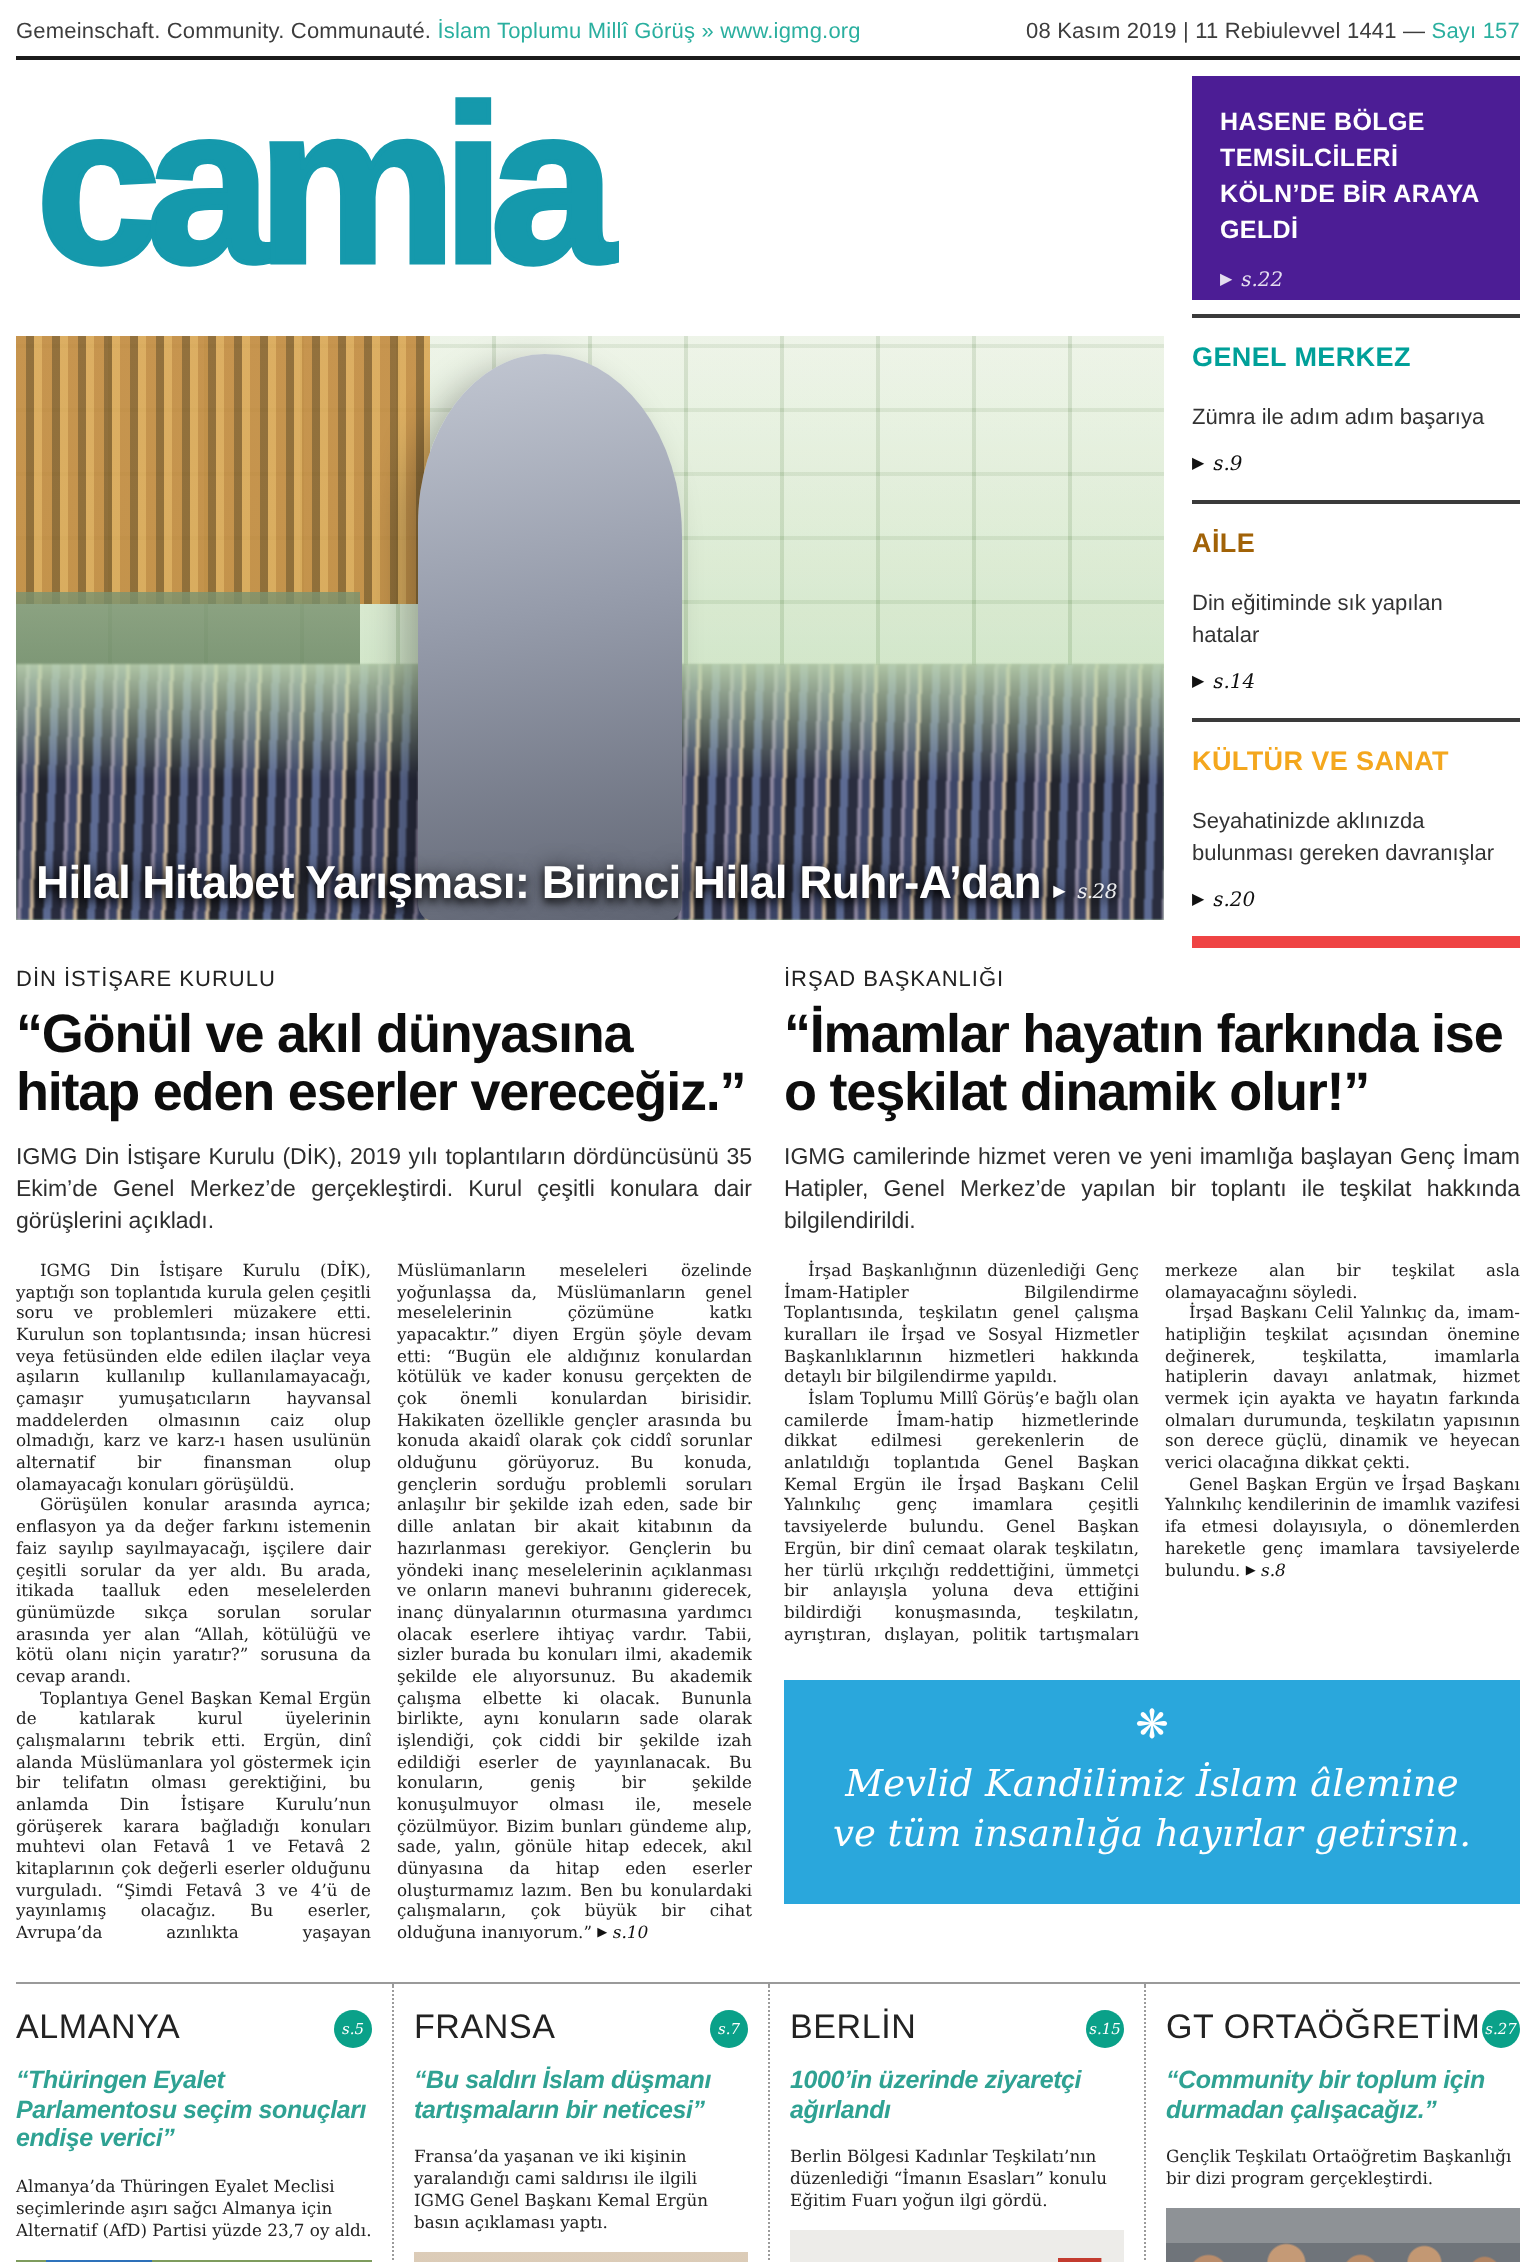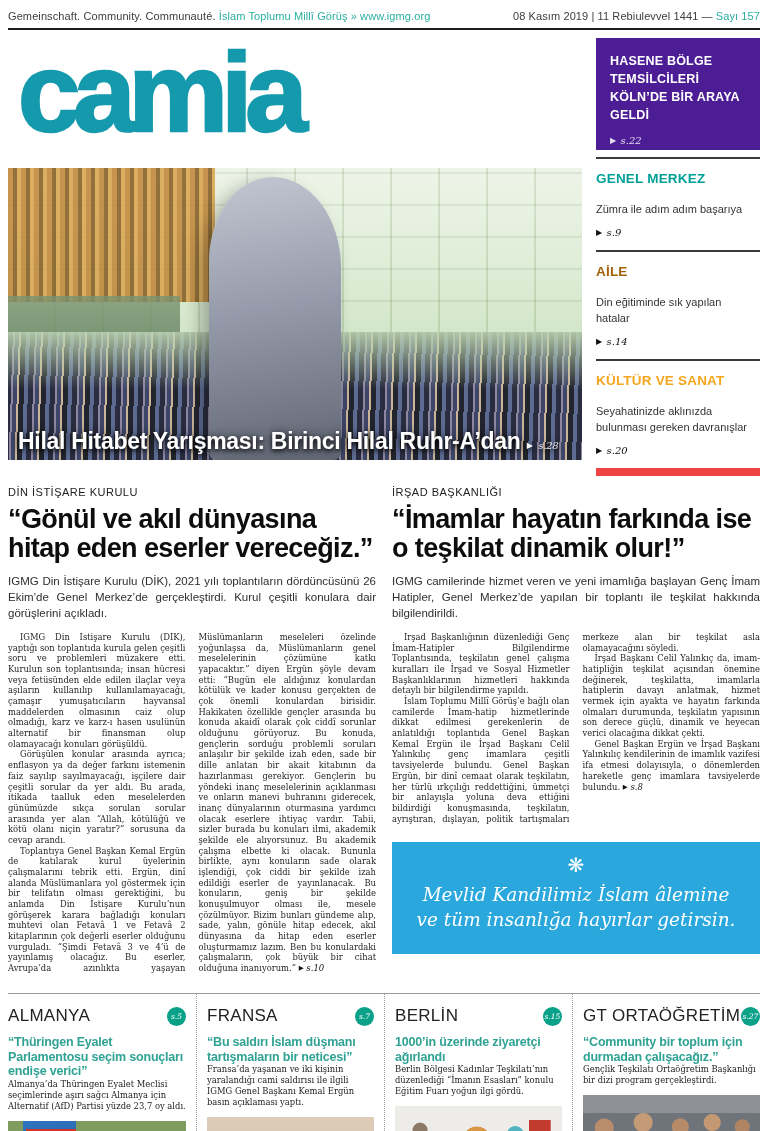--- a/index.html
+++ b/index.html
@@ -53,21 +53,21 @@
   .hero-caption .pnum { font-family:"DejaVu Serif","Liberation Serif",serif; font-style:italic; font-size:11px; opacity:.9; }
 
   
   .featured {
     background:#4c1d95; color:#fff; padding:14px 14px 10px; height:112px;
   }
   .featured-title { font-size:12.5px; font-weight:bold; line-height:1.45; letter-spacing:.2px; }
   .featured .pref { display:block; margin-top:5px; opacity:.85; }
   .pref .tri { font-size:8px; vertical-align:1px; color:inherit; }
   .pref .pnum { font-family:"DejaVu Serif","Liberation Serif",serif; font-style:italic; font-size:10px; }
-  .rail-sections { margin-top:7px; border-bottom:8px solid #ef4444; }
+  .rail-sections { margin-top:7px; border-bottom:6px solid #ef4444; }
   .rail-sec { border-top:2px solid #3a3a3a; padding:12px 0 10px; }
   .rail-head { font-size:13.5px; font-weight:bold; letter-spacing:.2px; margin-bottom:15px; }
   .rail-head.c-teal { color:#00a099; }
   .rail-head.c-pink { color:#a16207; }
   .rail-head.c-amber { color:#f4a71e; }
   .rail-text { font-size:11px; line-height:1.5; color:#333; margin-bottom:4px; padding-right:8px; }
   .rail-sec .pref { color:#111; }
 
   
   .articles { display:grid; grid-template-columns:1fr 1fr; column-gap:16px; margin-top:10px; }
@@ -98,21 +98,21 @@
   .b-sec:first-child { padding-left:0; }
   .b-sec:last-child { padding-right:0; }
   .b-sec + .b-sec { border-left:1px dotted #9b9b9b; }
   .b-head { display:flex; justify-content:space-between; align-items:center; }
   .b-region { font-size:17px; letter-spacing:.3px; color:#222; }
   .badge {
     width:19px; height:19px; border-radius:50%; background:#0aa189; color:#fff;
     font-size:7.5px; font-family:"DejaVu Serif","Liberation Serif",serif; font-style:italic;
     display:flex; align-items:center; justify-content:center; flex:none;
   }
-  .b-headline { color:#2fa293; font-size:12.5px; font-weight:bold; line-height:1.16; margin:9px 0 0; letter-spacing:-.2px; }
+  .b-headline { color:#2fa293; font-size:12.5px; font-weight:bold; line-height:1.16; margin:9px 0 11px; letter-spacing:-.2px;font-style:italic; }
   .b-text { font-family:"DejaVu Serif","Liberation Serif",serif; font-size:8.4px; line-height:1.32; color:#222; }
   .b-photo { height:110px; margin-top:9px; position:relative; overflow:hidden; }
 
   .p-almanya { background:
     linear-gradient(#cf3527,#cf3527) 14% 8%/28% 13% no-repeat,
     linear-gradient(#d8402f,#d8402f) 14% 74%/28% 12% no-repeat,
     radial-gradient(circle 17px at 50% 50%, #f2f5f7 0 16px, rgba(0,0,0,0) 17px) 12% 38%/30% 40% no-repeat,
     linear-gradient(165deg,#2f74bd,#1f4f96) 12% 50%/30% 100% no-repeat,
     linear-gradient(180deg,#7e9c5e 0 34%,#9db383 34% 52%,#a5a89e 52% 72%,#82857a 72%); }
   .p-fransa { background:
@@ -205,21 +205,21 @@
         </div>
       </div>
     </div>
   </div>
 
   <div class="articles">
 
     <div class="article">
       <div class="kicker">DİN İSTİŞARE KURULU</div>
       <h1 class="headline">“Gönül ve akıl dünyasına hitap eden eserler vereceğiz.”</h1>
-      <div class="lead">IGMG Din İstişare Kurulu (DİK), 2021 yılı toplantıların dördüncüsünü 26 Ekim’de Genel Merkez’de gerçekleştirdi. Kurul çeşitli konulara dair görüşlerini açıkladı.</div>
+      <div class="lead">IGMG Din İstişare Kurulu (DİK), 2019 yılı toplantıların dördüncüsünü 35 Ekim’de Genel Merkez’de gerçekleştirdi. Kurul çeşitli konulara dair görüşlerini açıkladı.</div>
       <div class="body">
         <p><span>IGMG Din İstişare Kurulu (DİK), yaptığı son toplantıda kurula gelen çeşitli soru ve problemleri müzakere etti. Kurulun son toplantısında; insan hücresi veya fetüsünden elde edilen ilaçlar veya aşıların kullanılıp kullanılamayacağı, çamaşır yumuşatıcıların hayvansal maddelerden olmasının caiz olup olmadığı, karz ve karz-ı hasen usulünün alternatif bir finansman olup olamayacağı konuları görüşüldü.</span></p>
         <p><span>Görüşülen konular arasında ayrıca; enflasyon ya da değer farkını istemenin faiz sayılıp sayılmayacağı, işçilere dair çeşitli sorular da yer aldı. Bu arada, itikada taalluk eden meselelerden günümüzde sıkça sorulan sorular arasında yer alan “Allah, kötülüğü ve kötü olanı niçin yaratır?” sorusuna da cevap arandı.</span></p>
         <p><span>Toplantıya Genel Başkan Kemal Ergün de katılarak kurul üyelerinin çalışmalarını tebrik etti. Ergün, dinî alanda Müslümanlara yol göstermek için bir telifatın olması gerektiğini, bu anlamda Din İstişare Kurulu’nun görüşerek karara bağladığı konuları muhtevi olan Fetavâ 1 ve Fetavâ 2 kitaplarının çok değerli eserler olduğunu vurguladı. “Şimdi Fetavâ 3 ve 4’ü de yayınlamış olacağız. Bu eserler, Avrupa’da azınlıkta yaşayan Müslümanların meseleleri özelinde yoğunlaşsa da, Müslümanların genel meselelerinin çözümüne katkı yapacaktır.” diyen Ergün şöyle devam etti: “Bugün ele aldığınız konulardan kötülük ve kader konusu gerçekten de çok önemli konulardan birisidir. Hakikaten özellikle gençler arasında bu konuda akaidî olarak çok ciddî sorunlar olduğunu görüyoruz. Bu konuda, gençlerin sorduğu problemli soruları anlaşılır bir şekilde izah eden, sade bir dille anlatan bir akait kitabının da hazırlanması gerekiyor. Gençlerin bu yöndeki inanç meselelerinin açıklanması ve onların manevi buhranını giderecek, inanç dünyalarının oturmasına yardımcı olacak eserlere ihtiyaç vardır. Tabii, sizler burada bu konuları ilmi, akademik şekilde ele alıyorsunuz. Bu akademik çalışma elbette ki olacak. Bununla birlikte, aynı konuların sade olarak işlendiği, çok ciddi bir şekilde izah edildiği eserler de yayınlanacak. Bu konuların, geniş bir şekilde konuşulmuyor olması ile, mesele çözülmüyor. Bizim bunları gündeme alıp, sade, yalın, gönüle hitap edecek, akıl dünyasına da hitap eden eserler oluşturmamız lazım. Ben bu konulardaki çalışmaların, çok büyük bir cihat olduğuna inanıyorum.”</span>
           <span class="pref">
             <span class="tri">▶</span>
             <span class="pnum">s.10</span>
           </span>
         </p>
       </div>

